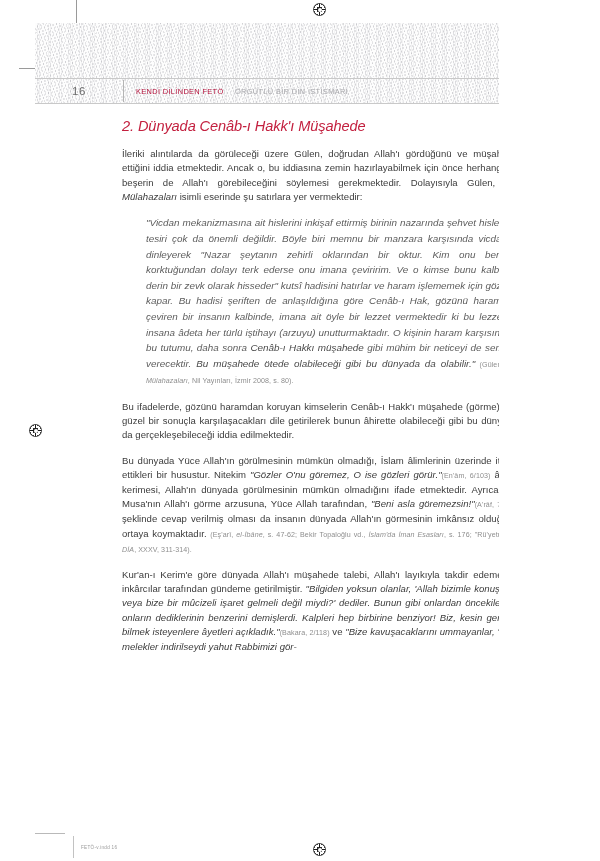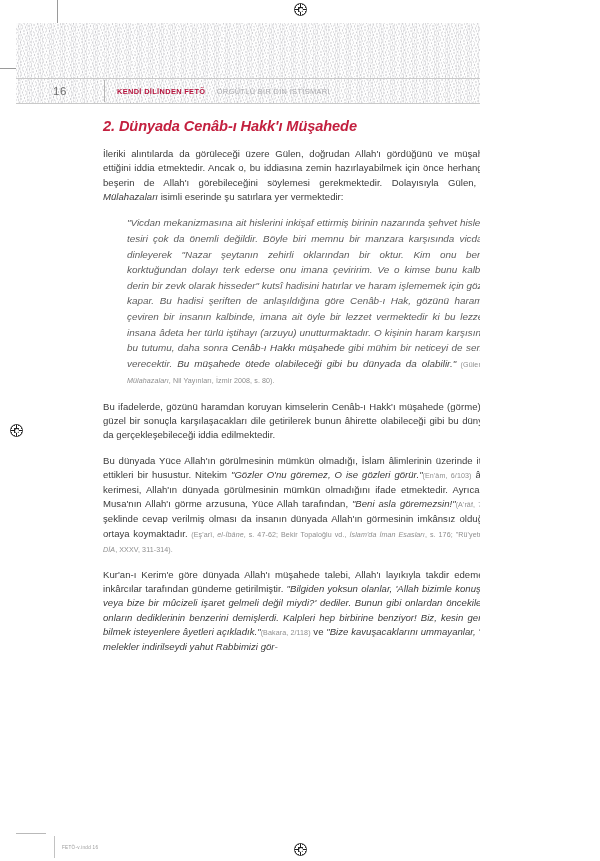--- a/index.html
+++ b/index.html
@@ -10,20 +10,21 @@
   body {
     font-family: "Liberation Sans", sans-serif;
     -webkit-font-smoothing: antialiased;
   }
   #page {
     position: relative;
     width: 480px;
     height: 861px;
     background: #ffffff;
     overflow: hidden;
+    margin-left: 19px;
   }
 
   
   .crop-mark {
     position: absolute;
     background: #9a9a9a;
   }
   .crop-v { width: 1px; height: 46px; }
   .crop-h { height: 1px; width: 46px; }
 
@@ -82,21 +83,21 @@
     align-self: stretch;
     background: #b4b4b4;
     margin: 1px 0;
   }
   #head-text {
     padding-left: 12px;
     font-size: 7.4px;
     letter-spacing: 0.35px;
     white-space: nowrap;
   }
-  #head-text .strong { color: #b5123c; font-weight: bold; }
+  #head-text .strong { color: #b5123c; font-weight: normal; }
   #head-text .light  { color: #a9a9ad; font-weight: normal; padding-left: 9px; }
 
   .rule {
     position: absolute;
     left: 16px;
     width: 568px;
     height: 1px;
     background: #c9c9c9;
   }
   #rule-top    { top: 78px; }
@@ -106,21 +107,21 @@
   #content {
     position: absolute;
     left: 103px;
     top: 118px;
     width: 396px;
   }
 
   h2#section-title {
     margin: 0 0 13px 0;
     font-size: 14.6px;
-    font-weight: bold;
+    font-weight: normal;
     font-style: italic;
     color: #c3203f;
     letter-spacing: -0.1px;
   }
 
   p.body {
     margin: 0 0 11px 0;
     font-size: 9.55px;
     line-height: 14.35px;
     color: #3b3b3b;

